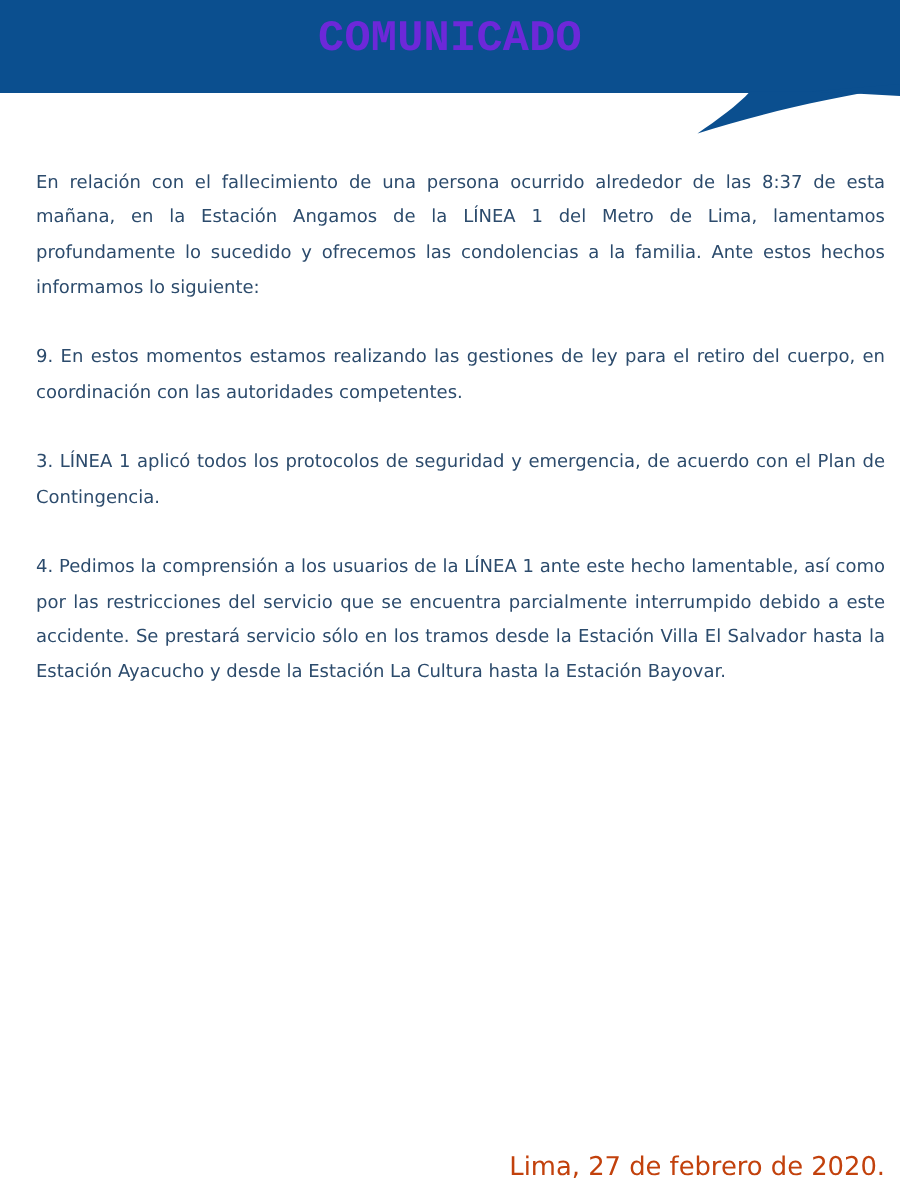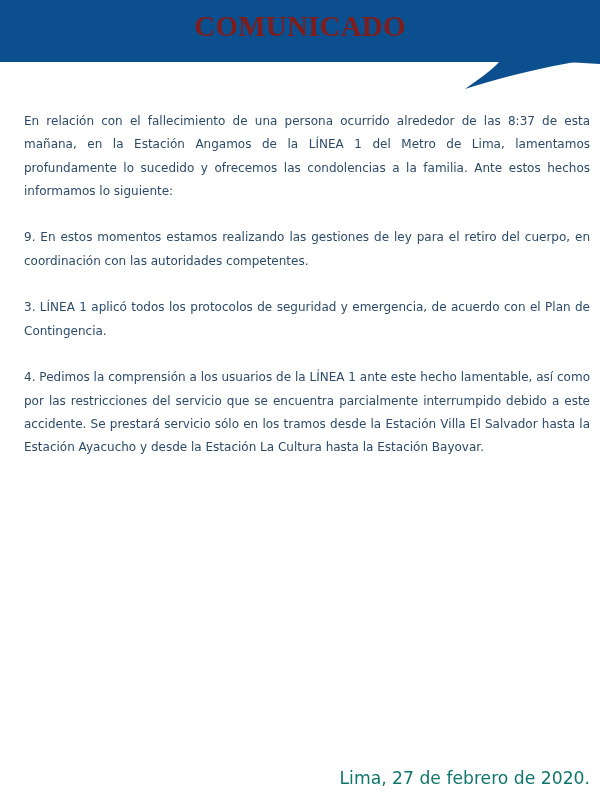--- a/index.html
+++ b/index.html
@@ -29,22 +29,22 @@
       width: 600px;
       height: 100px;
       pointer-events: none;
     }
     .banner-title {
       position: absolute;
       left: 0;
       top: 8px;
       width: 600px;
       text-align: center;
-      color: #7f1d1d;
-      font-family: Liberation Serif, serif;
+      color: #6d28d9;
+      font-family: Liberation Mono, monospace;
       font-weight: bold;
       font-size: 29px;
       letter-spacing: 0.2px;
       line-height: 36px;
       margin: 0;
     }
     .content {
       position: absolute;
       left: 24px;
       top: 110px;
@@ -56,21 +56,21 @@
     }
     .para {
       margin: 0 0 23.3px 0;
       text-align: justify;
       text-align-last: left;
     }
     .date {
       position: absolute;
       right: 10px;
       top: 767px;
-      color: #0f766e;
+      color: #c2410c;
       font-family: "DejaVu Sans", sans-serif;
       font-size: 17.2px;
       line-height: 23.3px;
       text-align: center;
       margin: 0;
     }
   </style>
 </head>
 <body>
 

